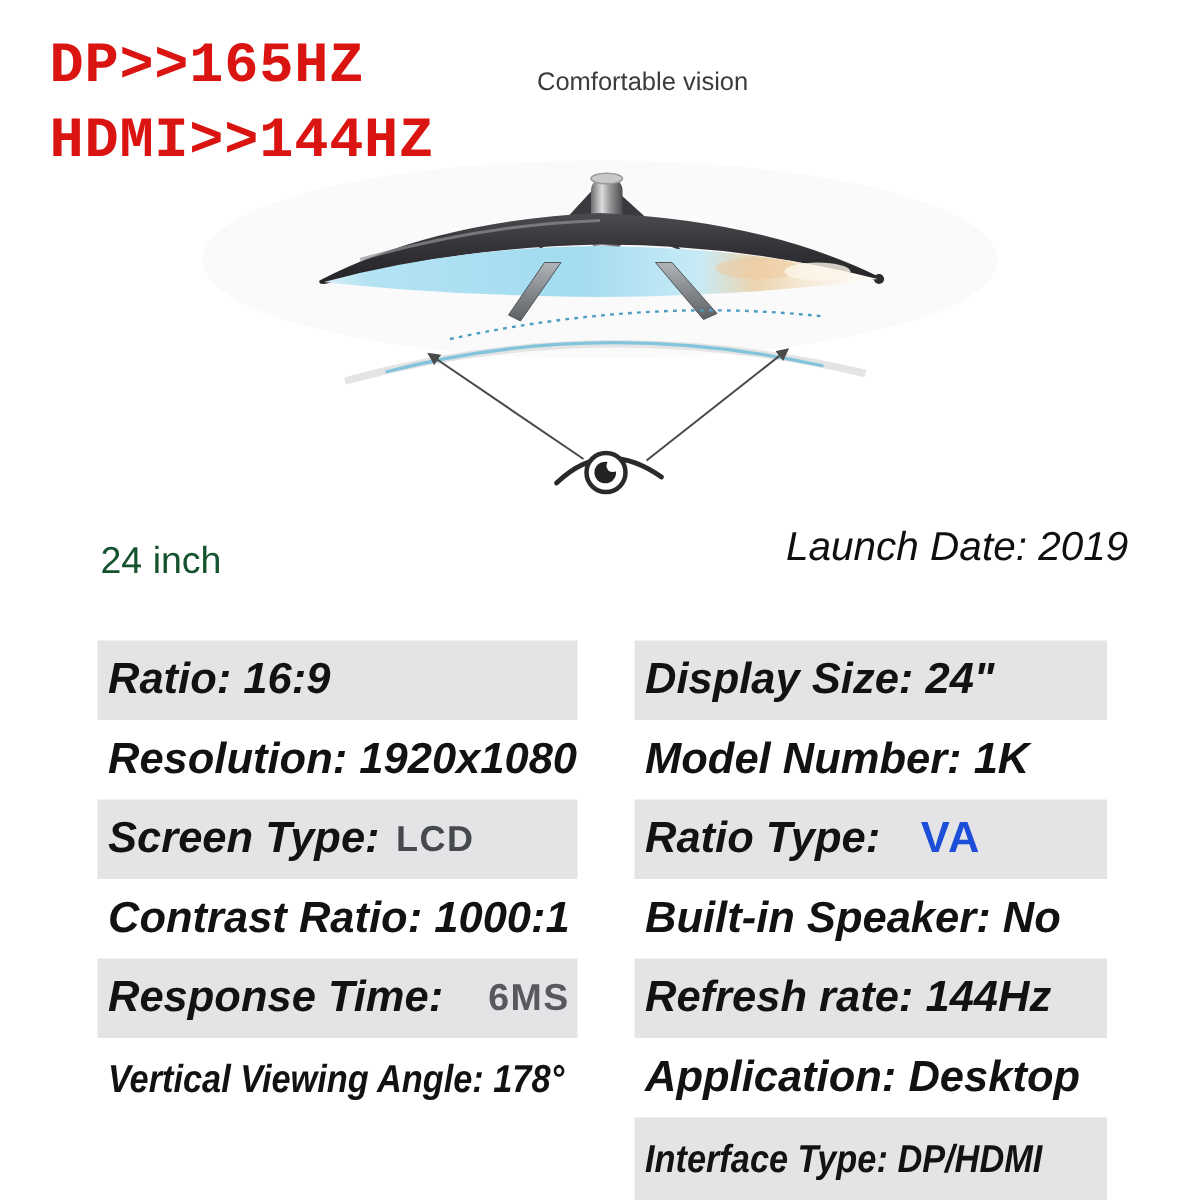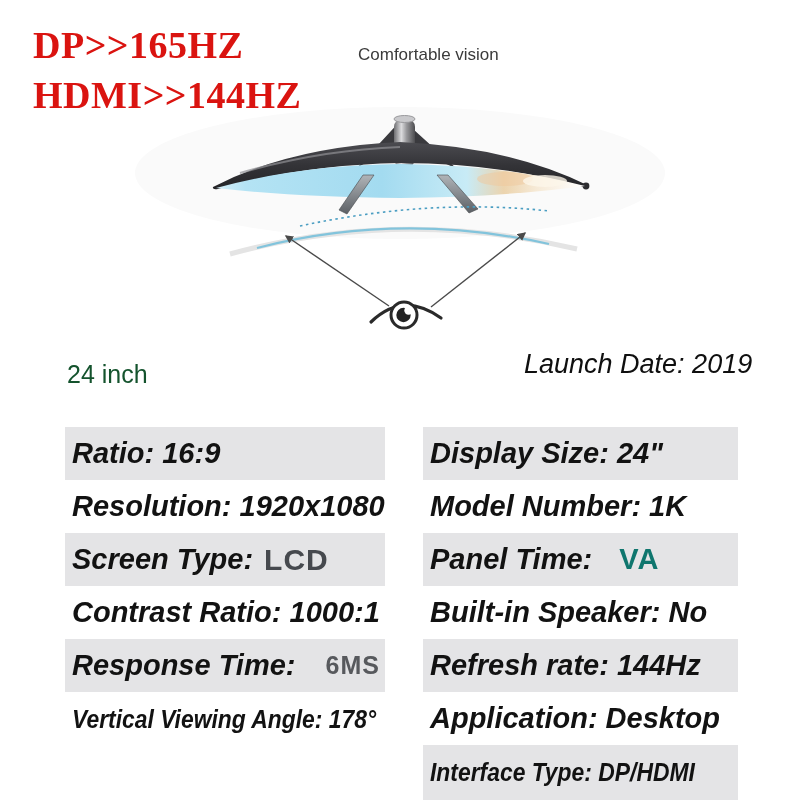--- a/index.html
+++ b/index.html
@@ -3,21 +3,21 @@
 <meta charset="utf-8">
 <style>
   html,body{margin:0;padding:0;background:#fff;}
   .page{
     position:relative;width:800px;height:800px;background:#ffffff;
     font-family:"Liberation Sans","DejaVu Sans",sans-serif;overflow:hidden;color:#111;
   }
   
   .banner{
     position:absolute;left:33px;top:20px;
-    font-family:Liberation Serif, serif;
+    font-family:Liberation Mono, monospace;
     font-weight:bold;font-size:38px;line-height:50px;color:#da1410;
     letter-spacing:0.5px;
   }
   
   .caption{position:absolute;left:358px;top:45px;font-size:17px;color:#3b3b3b;}
   
   .hero{position:absolute;left:0;top:95px;width:800px;height:260px;}
   
   .size-label{position:absolute;left:67px;top:360px;font-size:25px;color:#14532d;}
   .launch{position:absolute;left:524px;top:349px;font-size:27px;font-style:italic;color:#0f0f0f;}
@@ -28,23 +28,23 @@
   .col-right{left:423px;width:315px;}
   .row{
     height:53px;display:flex;align-items:center;padding-left:7px;
     white-space:nowrap;font-style:italic;font-weight:bold;font-size:29px;color:#121212;
   }
   .row:nth-child(odd){background:#e4e4e6;}
   .row:last-child{height:55px;}
   .lbl{display:inline-block;}
   .narrow .lbl{font-size:26px;transform:scaleX(0.88);transform-origin:0 50%;}
   .alt{font-style:normal;font-weight:bold;}
-  .alt-lcd{font-size:30px;color:#46494e;margin-left:11px;letter-spacing:1px;}
+  .alt-lcd{font-size:24px;color:#46494e;margin-left:11px;letter-spacing:1px;}
   .alt-6ms{font-size:25px;color:#57595d;margin-left:30px;letter-spacing:1px;}
-  .alt-va{font-size:29px;color:#0f766e;margin-left:27px;letter-spacing:1px;}
+  .alt-va{font-size:29px;color:#1d4ed8;margin-left:27px;letter-spacing:1px;}
 </style>
 </head>
 <body>
 
 <div class="page">
 
   <div class="banner">
     <div>DP&gt;&gt;165HZ</div>
     <div>HDMI&gt;&gt;144HZ</div>
   </div>
@@ -151,21 +151,21 @@
         </div>
     </div>
     <div class="col col-right">
       <div class="row">
           <span class="lbl">Display Size: 24"</span>
         </div>
       <div class="row">
           <span class="lbl">Model Number: 1K</span>
         </div>
       <div class="row">
-          <span class="lbl">Panel Time:</span>
+          <span class="lbl">Ratio Type:</span>
           <span class="alt alt-va">VA</span>
         </div>
       <div class="row">
           <span class="lbl">Built-in Speaker: No</span>
         </div>
       <div class="row">
           <span class="lbl">Refresh rate: 144Hz</span>
         </div>
       <div class="row">
           <span class="lbl">Application: Desktop</span>

